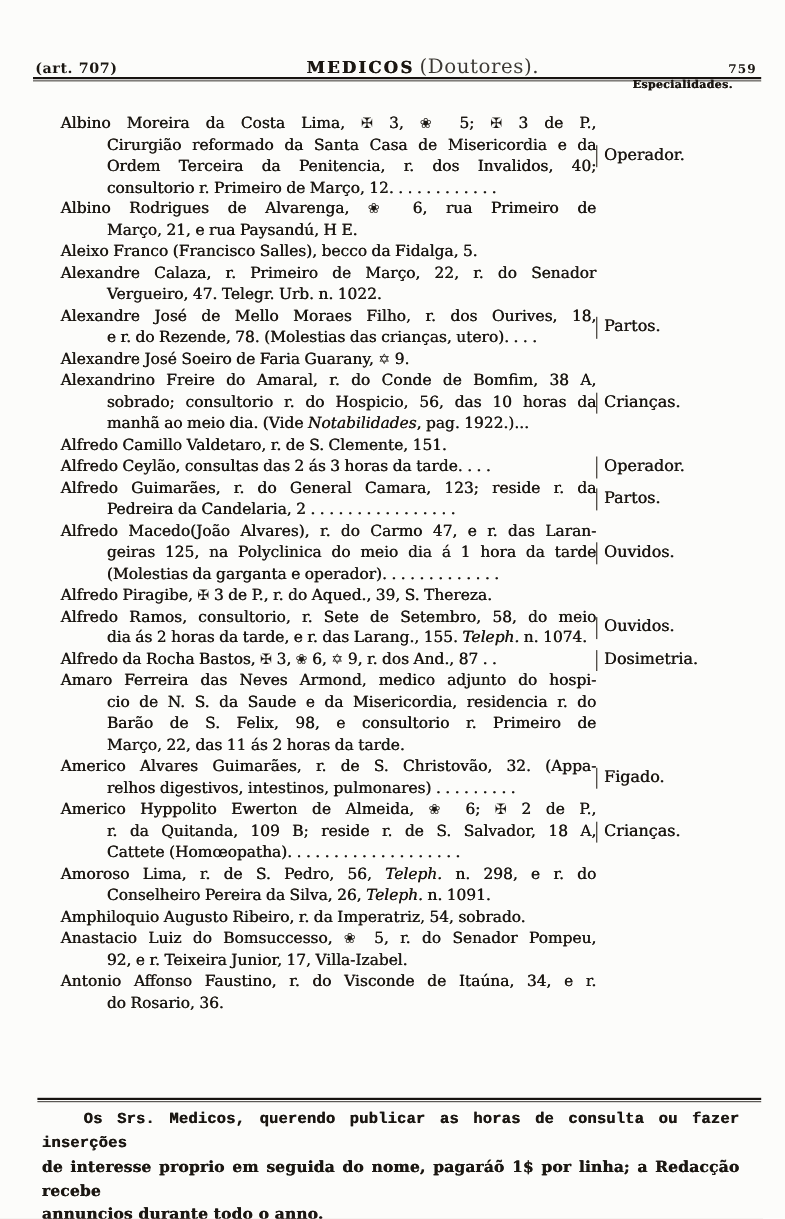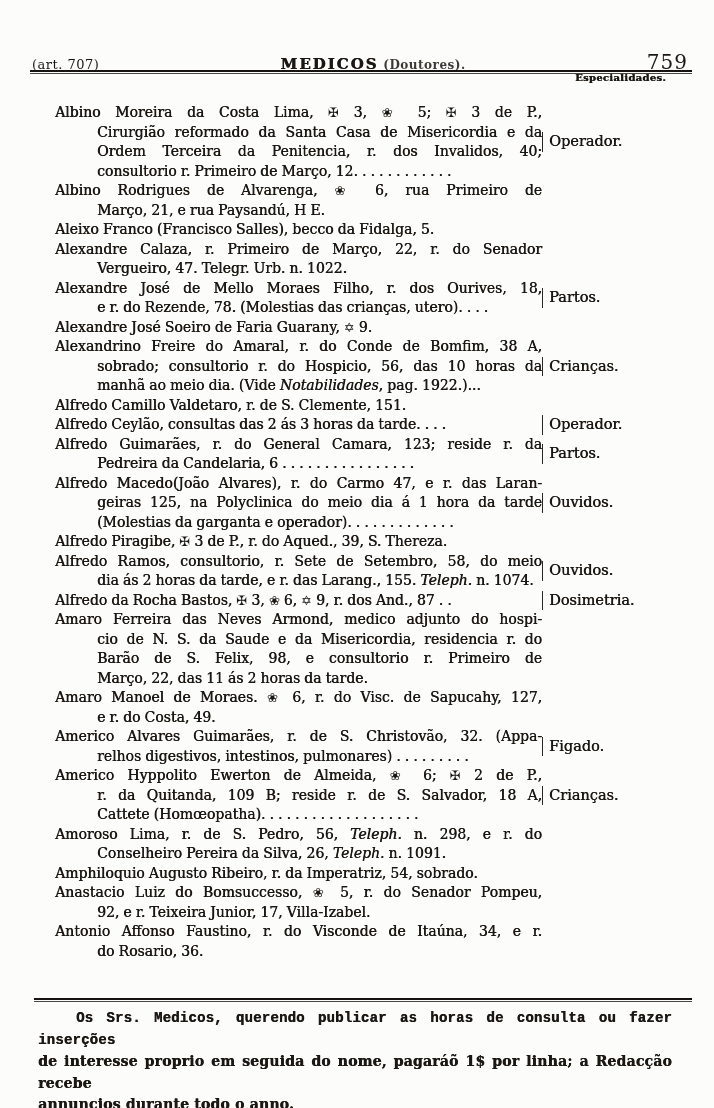--- a/index.html
+++ b/index.html
@@ -10,25 +10,25 @@
     background:#fcfcfa;
     color:#1b1712;
     font-family:"DejaVu Serif","Liberation Serif",serif;
     overflow:hidden;
   }
   
   .header{
     position:absolute;top:50px;left:32px;right:26px;
     display:flex;justify-content:space-between;align-items:baseline;
   }
-  .article{font-size:13px;font-weight:normal;letter-spacing:.5px;}
+  .article{font-size:13px;font-weight:bold;letter-spacing:.5px;}
   .title{font-size:15px;}
   .title .main{font-weight:bold;letter-spacing:2px;text-shadow:.5px 0 0 currentColor;}
-  .title .sub{font-weight:bold;font-size:12px;letter-spacing:.5px;opacity:.85;}
-  .pagenum{font-size:20px;font-weight:normal;letter-spacing:1px;}
+  .title .sub{font-weight:normal;font-size:18px;letter-spacing:.5px;opacity:.85;}
+  .pagenum{font-size:11px;font-weight:bold;letter-spacing:1px;}
   
   .rule{
     position:absolute;left:30px;right:22px;height:4px;
     border-top:2px solid #171310;
     border-bottom:1px solid rgba(23,19,16,.78);
     box-sizing:border-box;
   }
   .rule-top{top:70px;}
   .rule-bottom{top:998px;left:34px;}
   
@@ -149,21 +149,21 @@
         <div class="etext">
           <div class="eline">Alfredo Ceylão, consultas das 2 ás 3 horas da tarde. . . .</div>
         </div>
         <div class="espec">
           <span class="slabel">Operador.</span>
         </div>
       </div>
       <div class="entry-row">
         <div class="etext">
           <div class="eline just">Alfredo Guimarães, r. do General Camara, 123; reside r. da</div>
-          <div class="eline cont">Pedreira da Candelaria, 6 . . . . . . . . . . . . . . . .</div>
+          <div class="eline cont">Pedreira da Candelaria, 2 . . . . . . . . . . . . . . . .</div>
         </div>
         <div class="espec">
           <span class="slabel">Partos.</span>
         </div>
       </div>
       <div class="entry-row">
         <div class="etext">
           <div class="eline just">Alfredo Macedo(João Alvares), r. do Carmo 47, e r. das Laran-</div>
           <div class="eline cont just">geiras 125, na Polyclinica do meio dia á 1 hora da tarde</div>
           <div class="eline cont">(Molestias da garganta e operador). . . . . . . . . . . . .</div>
@@ -198,24 +198,20 @@
       <div class="entry-row">
         <div class="etext">
           <div class="eline just">Amaro Ferreira das Neves Armond, medico adjunto do hospi-</div>
           <div class="eline cont just">cio de N. S. da Saude e da Misericordia, residencia r. do</div>
           <div class="eline cont just">Barão de S. Felix, 98, e consultorio r. Primeiro de</div>
           <div class="eline cont">Março, 22, das 11 ás 2 horas da tarde.</div>
         </div>
         <div class="espec"></div>
       </div>
       <div class="entry-row">
-        <div class="etext">
-          <div class="eline just">Amaro Manoel de Moraes. <span class="sym">❀</span> 6, r. do Visc. de Sapucahy, 127,</div>
-          <div class="eline cont">e r. do Costa, 49.</div>
-        </div>
         <div class="espec"></div>
       </div>
       <div class="entry-row">
         <div class="etext">
           <div class="eline just">Americo Alvares Guimarães, r. de S. Christovão, 32. (Appa-</div>
           <div class="eline cont">relhos digestivos, intestinos, pulmonares) . . . . . . . . .</div>
         </div>
         <div class="espec">
           <span class="slabel">Figado.</span>
         </div>

